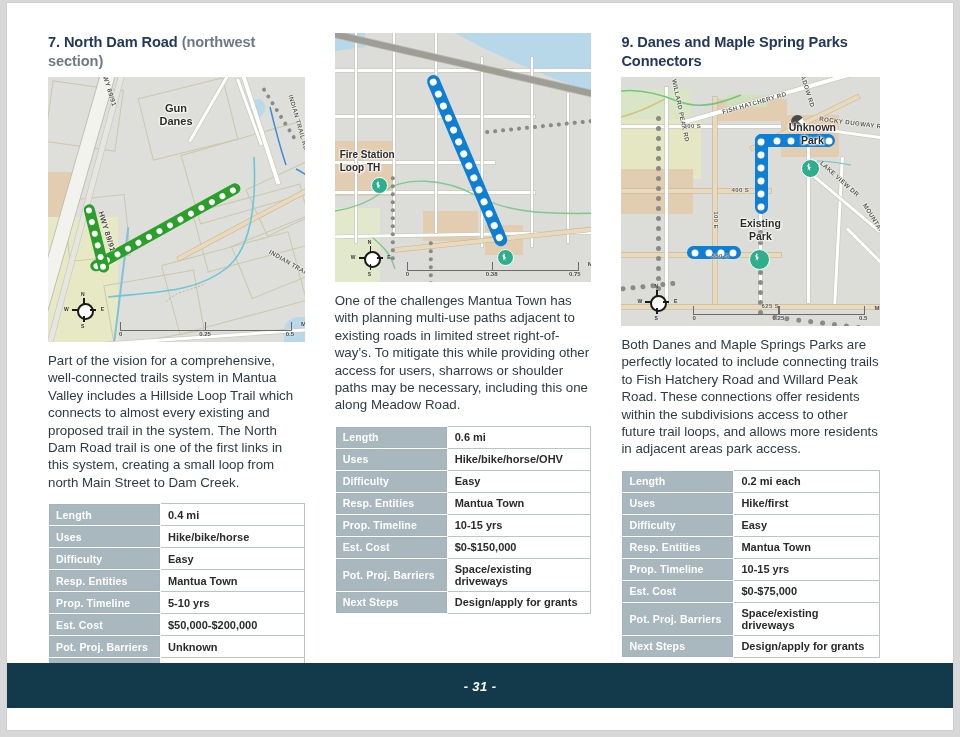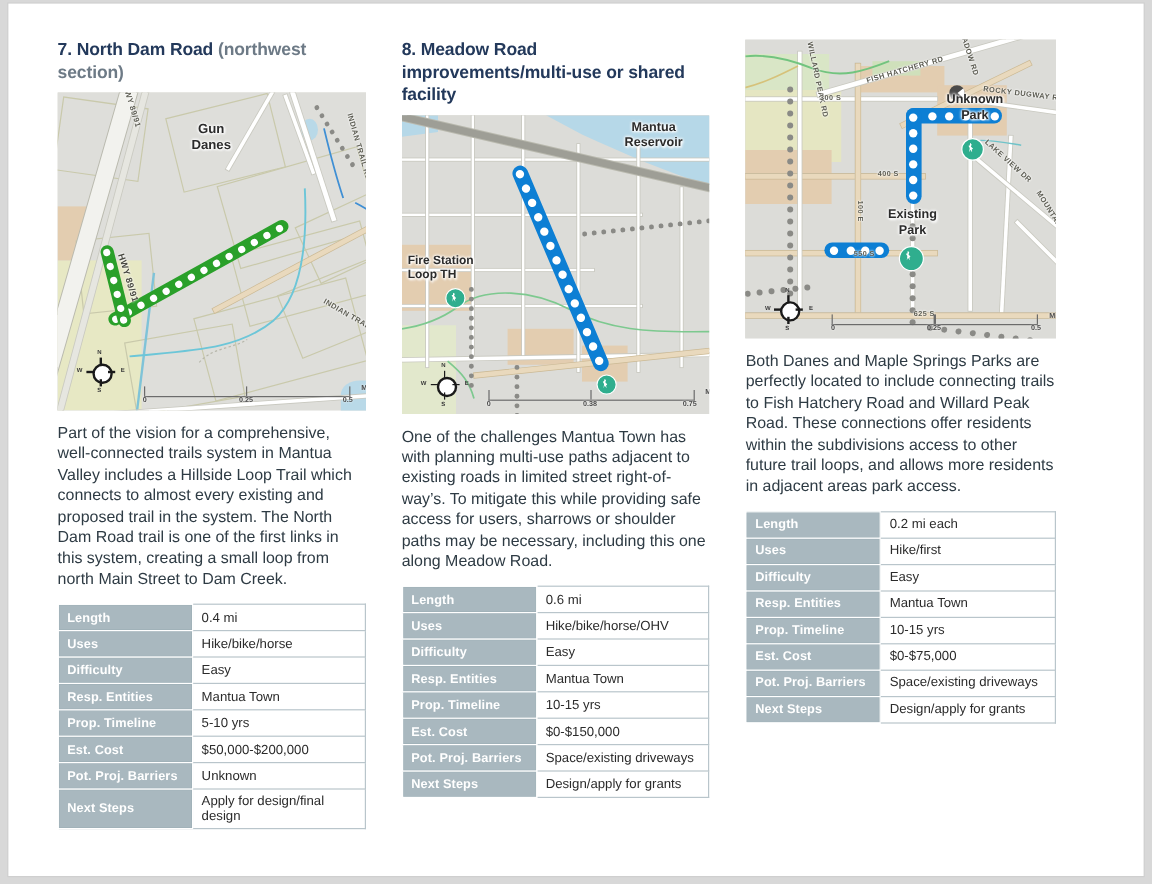--- a/index.html
+++ b/index.html
@@ -55,21 +55,21 @@
     padding:4px 6px 4px 7px;
     height:13px;
   }
   table.spec td.k{
     width:98px;background:#a9b8bf;color:#ffffff;font-weight:bold;
     letter-spacing:0.1px;
     border:1px solid #ffffff;
     box-shadow:inset 0 0 0 0.6px #9fb0b8;
   }
   table.spec td.v{
-    background:#ffffff;color:#2b2b2b;font-weight:normal;
+    background:#ffffff;color:#2b2b2b;font-weight:bold;
     border:1px solid #b9c5cb;font-size:11px;
   }
 
   .footer{
     position:absolute;left:0;bottom:22px;width:946px;height:45px;
     background:#123a4b;
   }
   .footer .pg{
     position:absolute;left:0;right:0;top:50%;transform:translateY(-50%);
     text-align:center;color:#ffffff;font-style:italic;font-weight:bold;
@@ -287,21 +287,20 @@
             </tr>
         <tr>
               <td class="k">Next Steps</td>
               <td class="v">Apply for design/final design</td>
             </tr>
       </tbody>
         </table>
     </div>
 
     <div class="col c2">
-      <h2 class="fig-title">8. Meadow Road improvements/multi-use or shared facility</h2>
 
       <div class="map m2">
         <div class="grayblk" style="left:0;top:0;width:100%;height:100%;background:#dcdcd8;"></div>
 
         <svg style="position:absolute;left:0;top:0;width:270px;height:249px;">
           <path d="M120,0 L270,0 L270,62 C230,52 190,34 150,16 Z" fill="#b6d8e8"></path>
           <path d="M0,0 L30,0 L30,14 L0,18 Z" fill="#b6d8e8"></path>
         </svg>
         <div class="green" style="left:0;top:175px;width:45px;height:74px;background:#e2e8cc;"></div>
         <div class="tanblk" style="left:0;top:108px;width:60px;height:55px;"></div>
@@ -380,22 +379,20 @@
             <i style="left:124px;"></i>
             <i style="left:137px;"></i>
             <i style="left:150px;"></i>
           <i style="left:163px;"></i>
             <i style="left:176px;"></i>
         </div>
 
         <div class="thmark" style="left:36px;top:144px;"></div>
         <div class="thmark" style="left:162px;top:216px;"></div>
 
-        <div class="mlabel" style="left:155px;top:4px;width:110px;font-size:10.5px;line-height:13px;">Mantua
-Reservoir</div>
         <div class="mlabel" style="left:5px;top:116px;width:80px;font-size:10px;line-height:12.5px;text-align:left;">Fire Station
 Loop TH</div>
 
         <div class="compass" style="left:25px;top:214px;">
           <div class="ring"></div>
             <div class="nd"></div>
             <div class="sd"></div>
             <div class="ed"></div>
             <div class="wd"></div>
           <span class="cn">N</span>
@@ -406,21 +403,21 @@
         <div class="scalebar" style="left:72px;top:229px;width:170px;">
           <div class="bar"></div>
             <div class="mid"></div>
           <div class="t t0">0</div>
           <div class="t tm">0.38</div>
           <div class="t t1">0.75</div>
           <div class="unit">Miles</div>
         </div>
       </div>
 
-      <p class="desc">One of the challenges Mantua Town has with planning multi-use paths adjacent to existing roads in limited street right-of-way’s. To mitigate this while providing safe access for users, sharrows or shoulder paths may be necessary, including this one along Meadow Road.</p>
+      <p class="desc">One of the challenges Mantua Town has with planning multi-use paths adjacent to existing roads in limited street right-of-way’s. To mitigate this while providing other access for users, sharrows or shoulder paths may be necessary, including this one along Meadow Road.</p>
 
       <table class="spec">
         <tbody>
             <tr>
               <td class="k">Length</td>
               <td class="v">0.6 mi</td>
             </tr>
         <tr>
               <td class="k">Uses</td>
               <td class="v">Hike/bike/horse/OHV</td>
@@ -447,20 +444,21 @@
             </tr>
         <tr>
               <td class="k">Next Steps</td>
               <td class="v">Design/apply for grants</td>
             </tr>
       </tbody>
         </table>
     </div>
 
     <div class="col c3">
+      <h2 class="fig-title">9. Danes and Maple Spring Parks Connectors</h2>
 
       <div class="map m3">
         <div class="grayblk" style="left:0;top:0;width:100%;height:100%;background:#dcdcd8;"></div>
         <div class="green" style="left:0;top:12px;width:70px;height:40px;background:#d9e6c6;"></div>
         <div class="olive" style="left:0;top:42px;width:80px;height:60px;"></div>
         <div class="tanblk" style="left:0;top:92px;width:72px;height:45px;"></div>
         <div class="tanblk" style="left:96px;top:22px;width:70px;height:22px;"></div>
         <div class="tanblk" style="left:160px;top:38px;width:58px;height:42px;"></div>
         <div class="green" style="left:106px;top:18px;width:40px;height:12px;background:#cfe0bb;"></div>
 
@@ -642,14 +640,17 @@
         <tr>
               <td class="k">Next Steps</td>
               <td class="v">Design/apply for grants</td>
             </tr>
       </tbody>
         </table>
     </div>
 
   </div>
 
+  <div class="footer">
+    <div class="pg">- 31 -</div>
+  </div>
 
 </div>
 
 </body></html>

